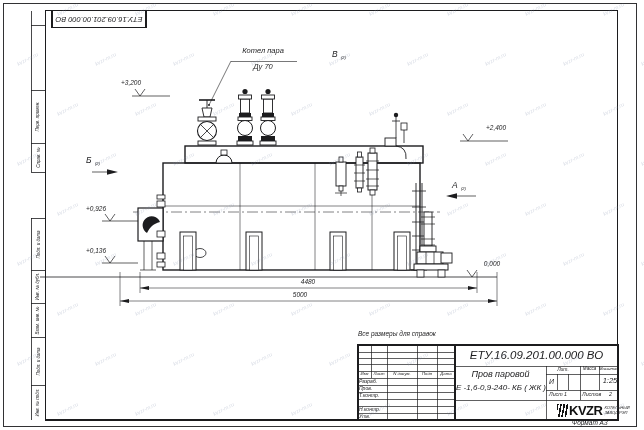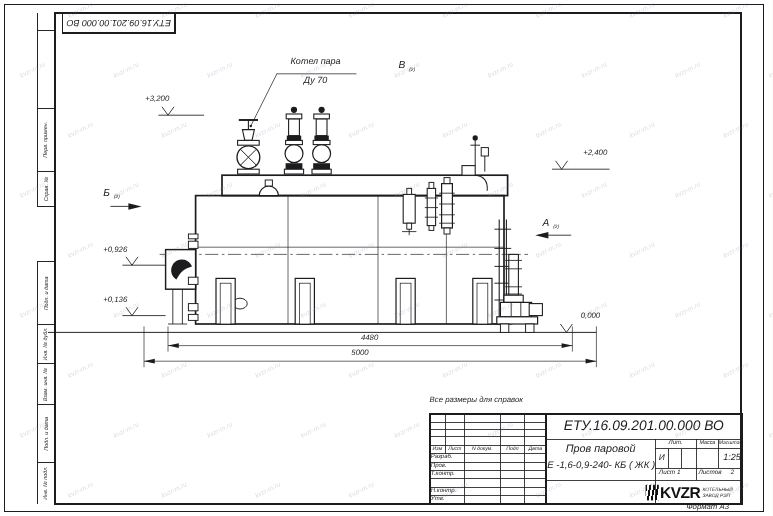--- a/index.html
+++ b/index.html
@@ -258,21 +258,21 @@
   <div class="t c" style="left:546px;top:367px;width:34px;font-size:5px;">Лит.</div>
   <div class="t c" style="left:580px;top:367px;width:19px;font-size:4.5px;">Масса</div>
   <div class="t c" style="left:599px;top:367px;width:19px;font-size:4.2px;">Масштаб</div>
   <div class="t c" style="left:546px;top:378px;width:11px;font-size:7px;">И</div>
   <div class="t c" style="left:599px;top:377px;width:22px;font-size:7.5px;font-style:italic;">1:25</div>
 
   <div class="t" style="left:549px;top:391.5px;width:30px;font-size:5.3px;">Лист 1</div>
   <div class="t" style="left:582px;top:391.5px;width:22px;font-size:5.3px;">Листов</div>
   <div class="t" style="left:609px;top:391.5px;width:8px;font-size:5.3px;">2</div>
 
-  <div class="logo-row" style="left:538px;top:403px;">
+  <div class="logo-row" style="left:557px;top:403px;">
     <span class="spring"></span>
     <span class="logo-kvzr">KVZR</span>
     <span class="logo-sub">
       <span style="display:block;">КОТЕЛЬНЫЙ</span>
       <span style="display:block;">ЗАВОД РЭП</span>
     </span>
   </div>
 </div>
 
 <div id="wm">

